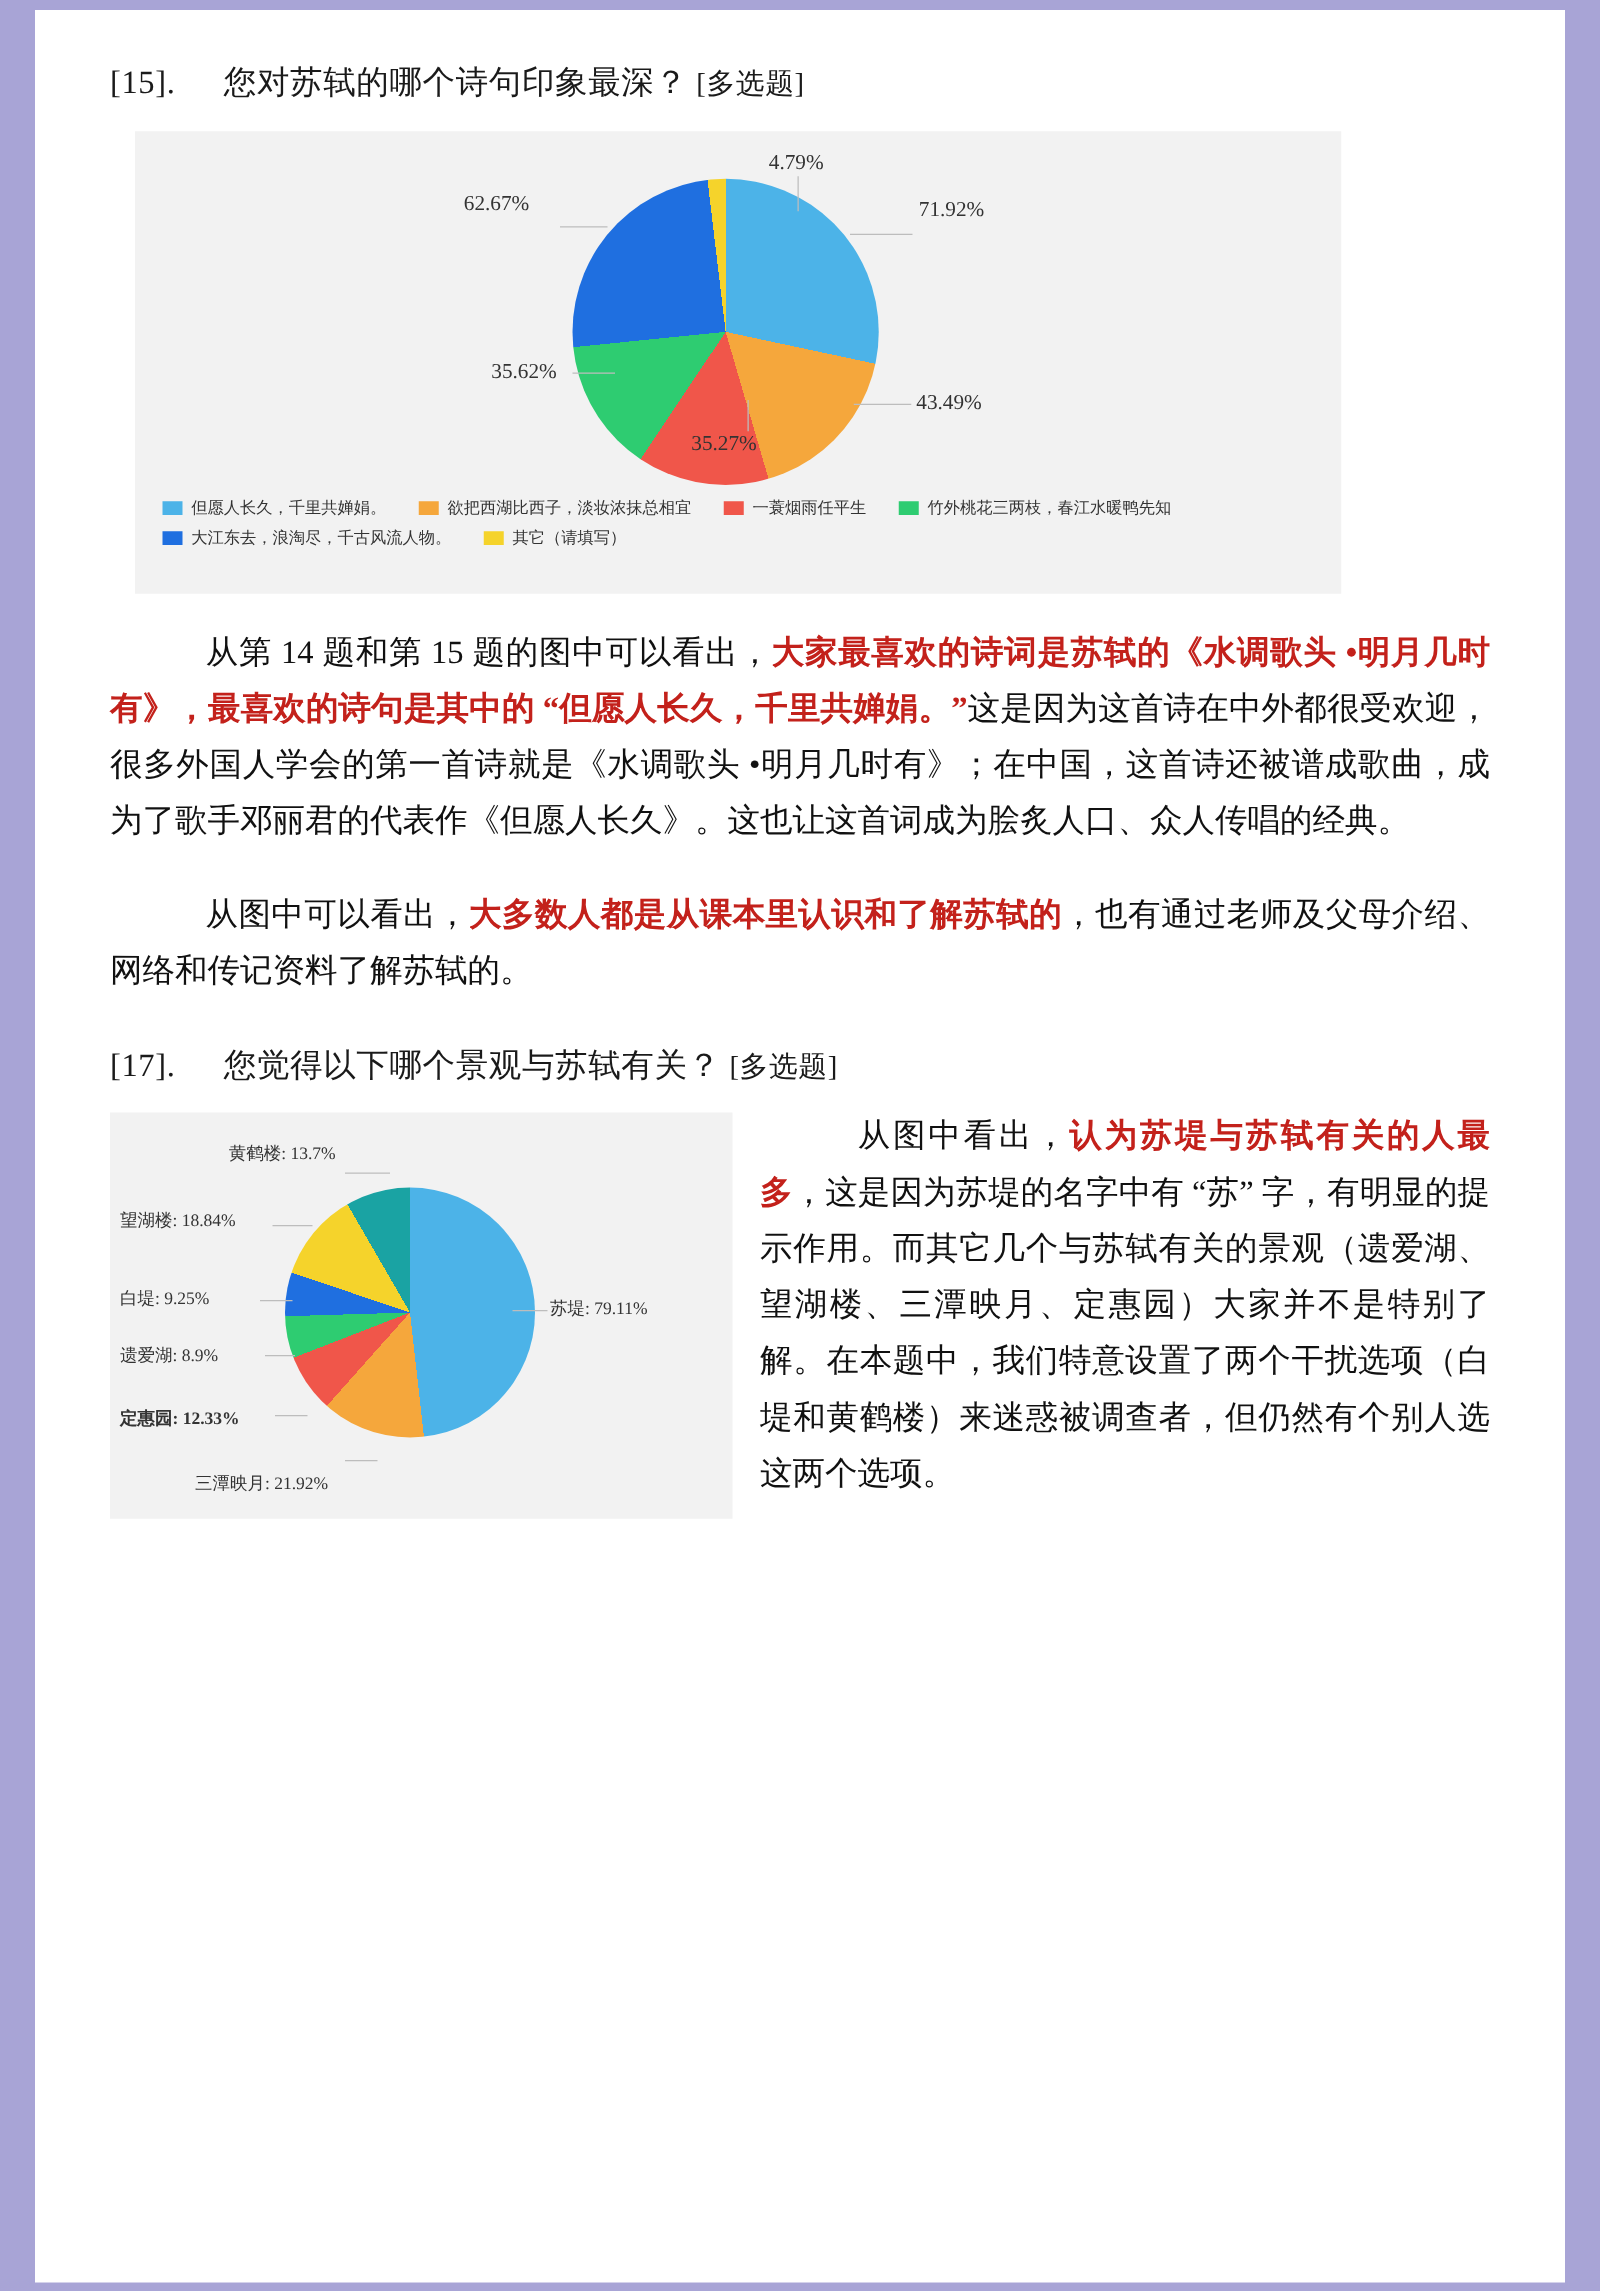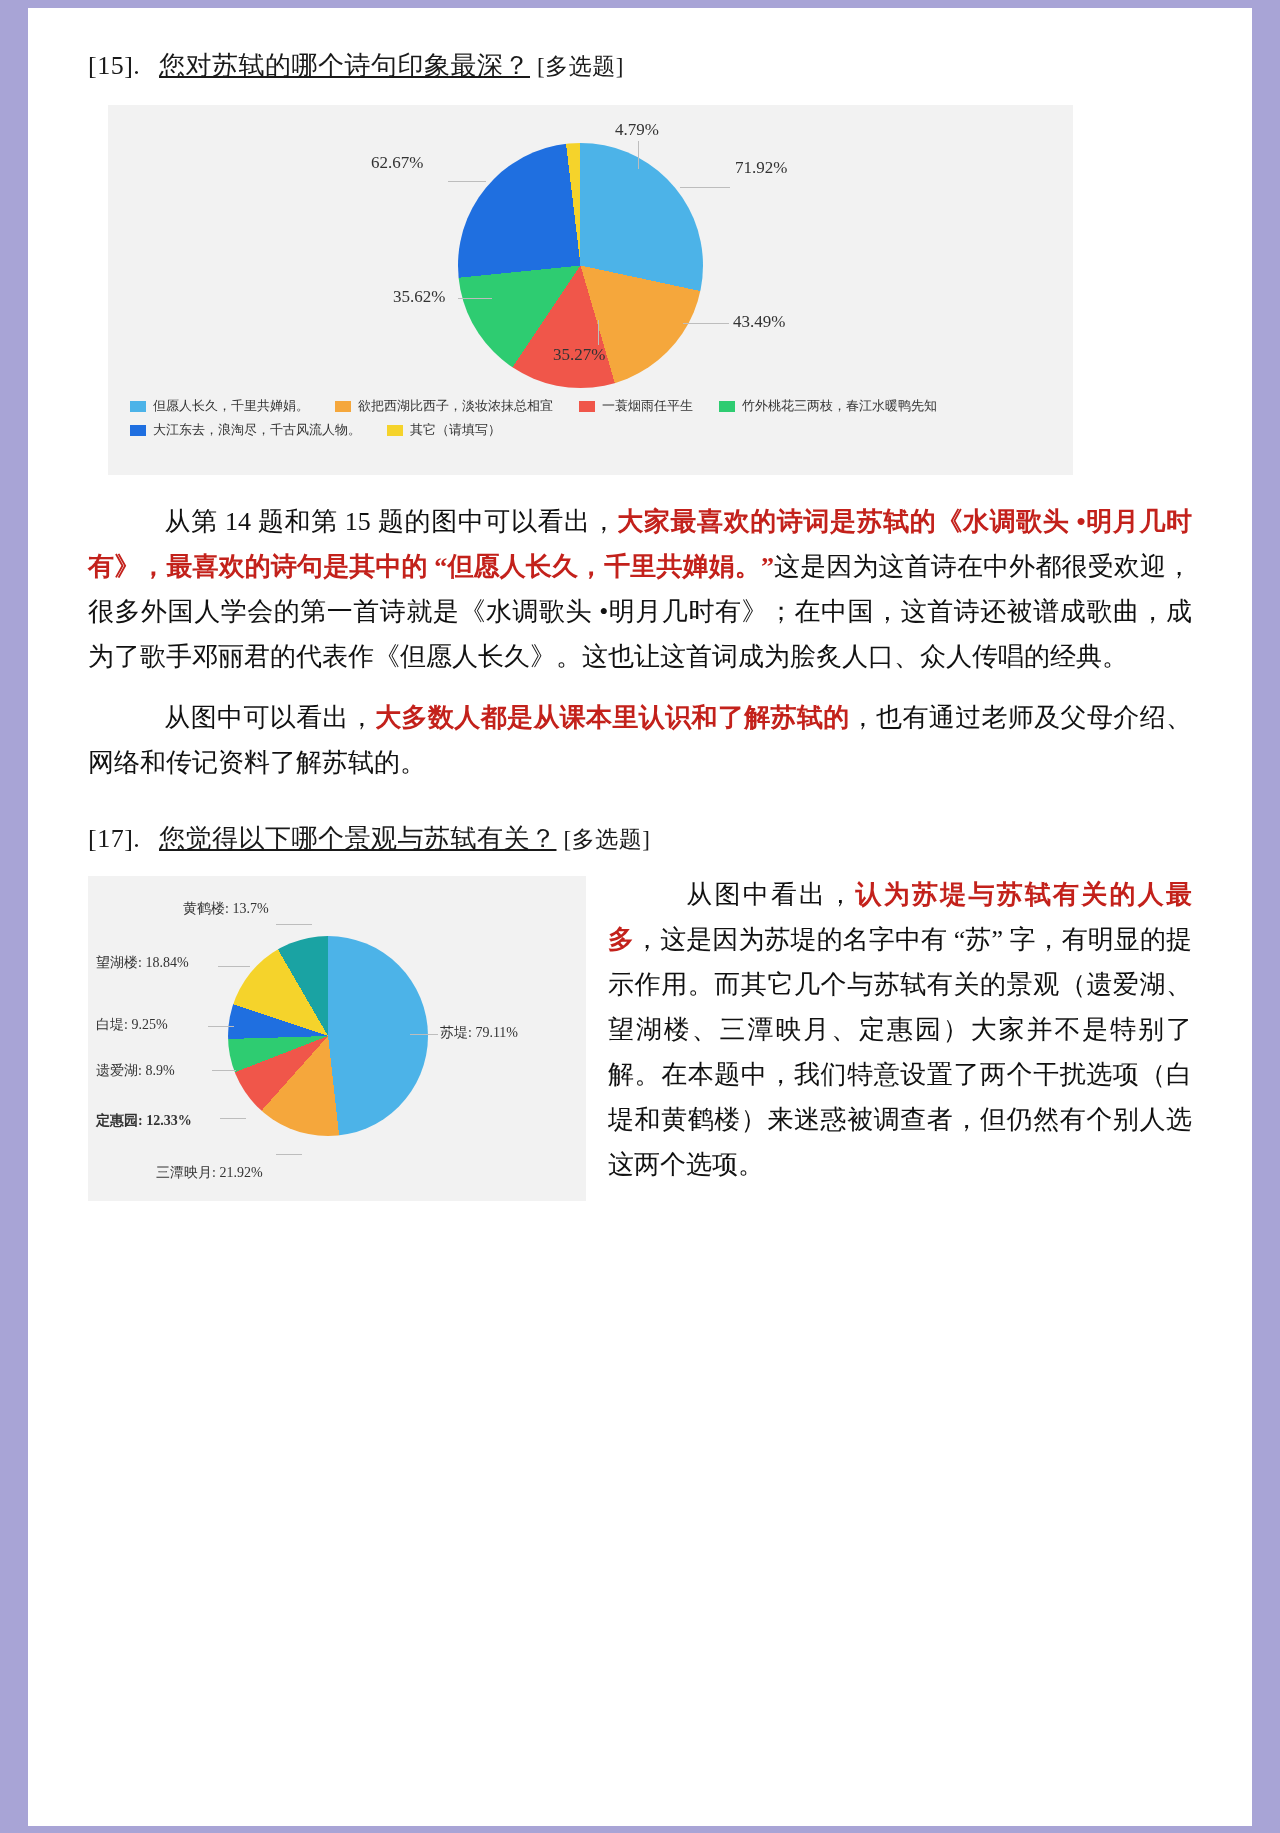--- a/index.html
+++ b/index.html
@@ -23,21 +23,21 @@
   }
 
   
   .qline {
     font-size:26px;
     color:#1a1a1a;
     letter-spacing:0.5px;
     white-space:nowrap;
   }
   .qnum { display:inline-block; min-width:62px; }
-  .qtext { margin-left:2px;text-decoration:underline; }
+  .qtext { margin-left:22px; }
   .qtype { font-size:23px; }
 
   
   .para {
     font-size:26px;
     line-height:45px;
     color:#111;
     text-align:justify;
     text-justify:inter-ideograph;
   }
@@ -137,21 +137,21 @@
       </div>
     </div>
   </div>
 
   <div class="para" style="margin-top:24px;">
     <span class="ind"></span><span>从第 14 题和第 15 题的图中可以看出，</span><span class="hl">大家最喜欢的诗词是苏轼的《水调歌头 •明月几时有》，最喜欢的诗句是其中的 “但愿人长久，千里共婵娟。”</span><span>这是因为这首诗在中外都很受欢迎，很多外国人学会的第一首诗就是《水调歌头 •明月几时有》；在中国，这首诗还被谱成歌曲，成为了歌手邓丽君的代表作《但愿人长久》。这也让这首词成为脍炙人口、众人传唱的经典。</span>
   </div>
 
 
 
-  <div class="para" style="margin-top:16px;">
+  <div class="para" style="margin-top:30px;">
     <span class="ind"></span><span>从图中可以看出，</span><span class="hl">大多数人都是从课本里认识和了解苏轼的</span><span>，也有通过老师及父母介绍、网络和传记资料了解苏轼的。</span>
   </div>
 
   <div class="qline" style="margin-top:36px;">
     <span class="qnum">[17].</span>
     <span class="qtext">您觉得以下哪个景观与苏轼有关？</span>
     <span class="qtype">[多选题]</span>
   </div>
 
   <div class="two-col" style="margin-top:20px; height:330px;">

